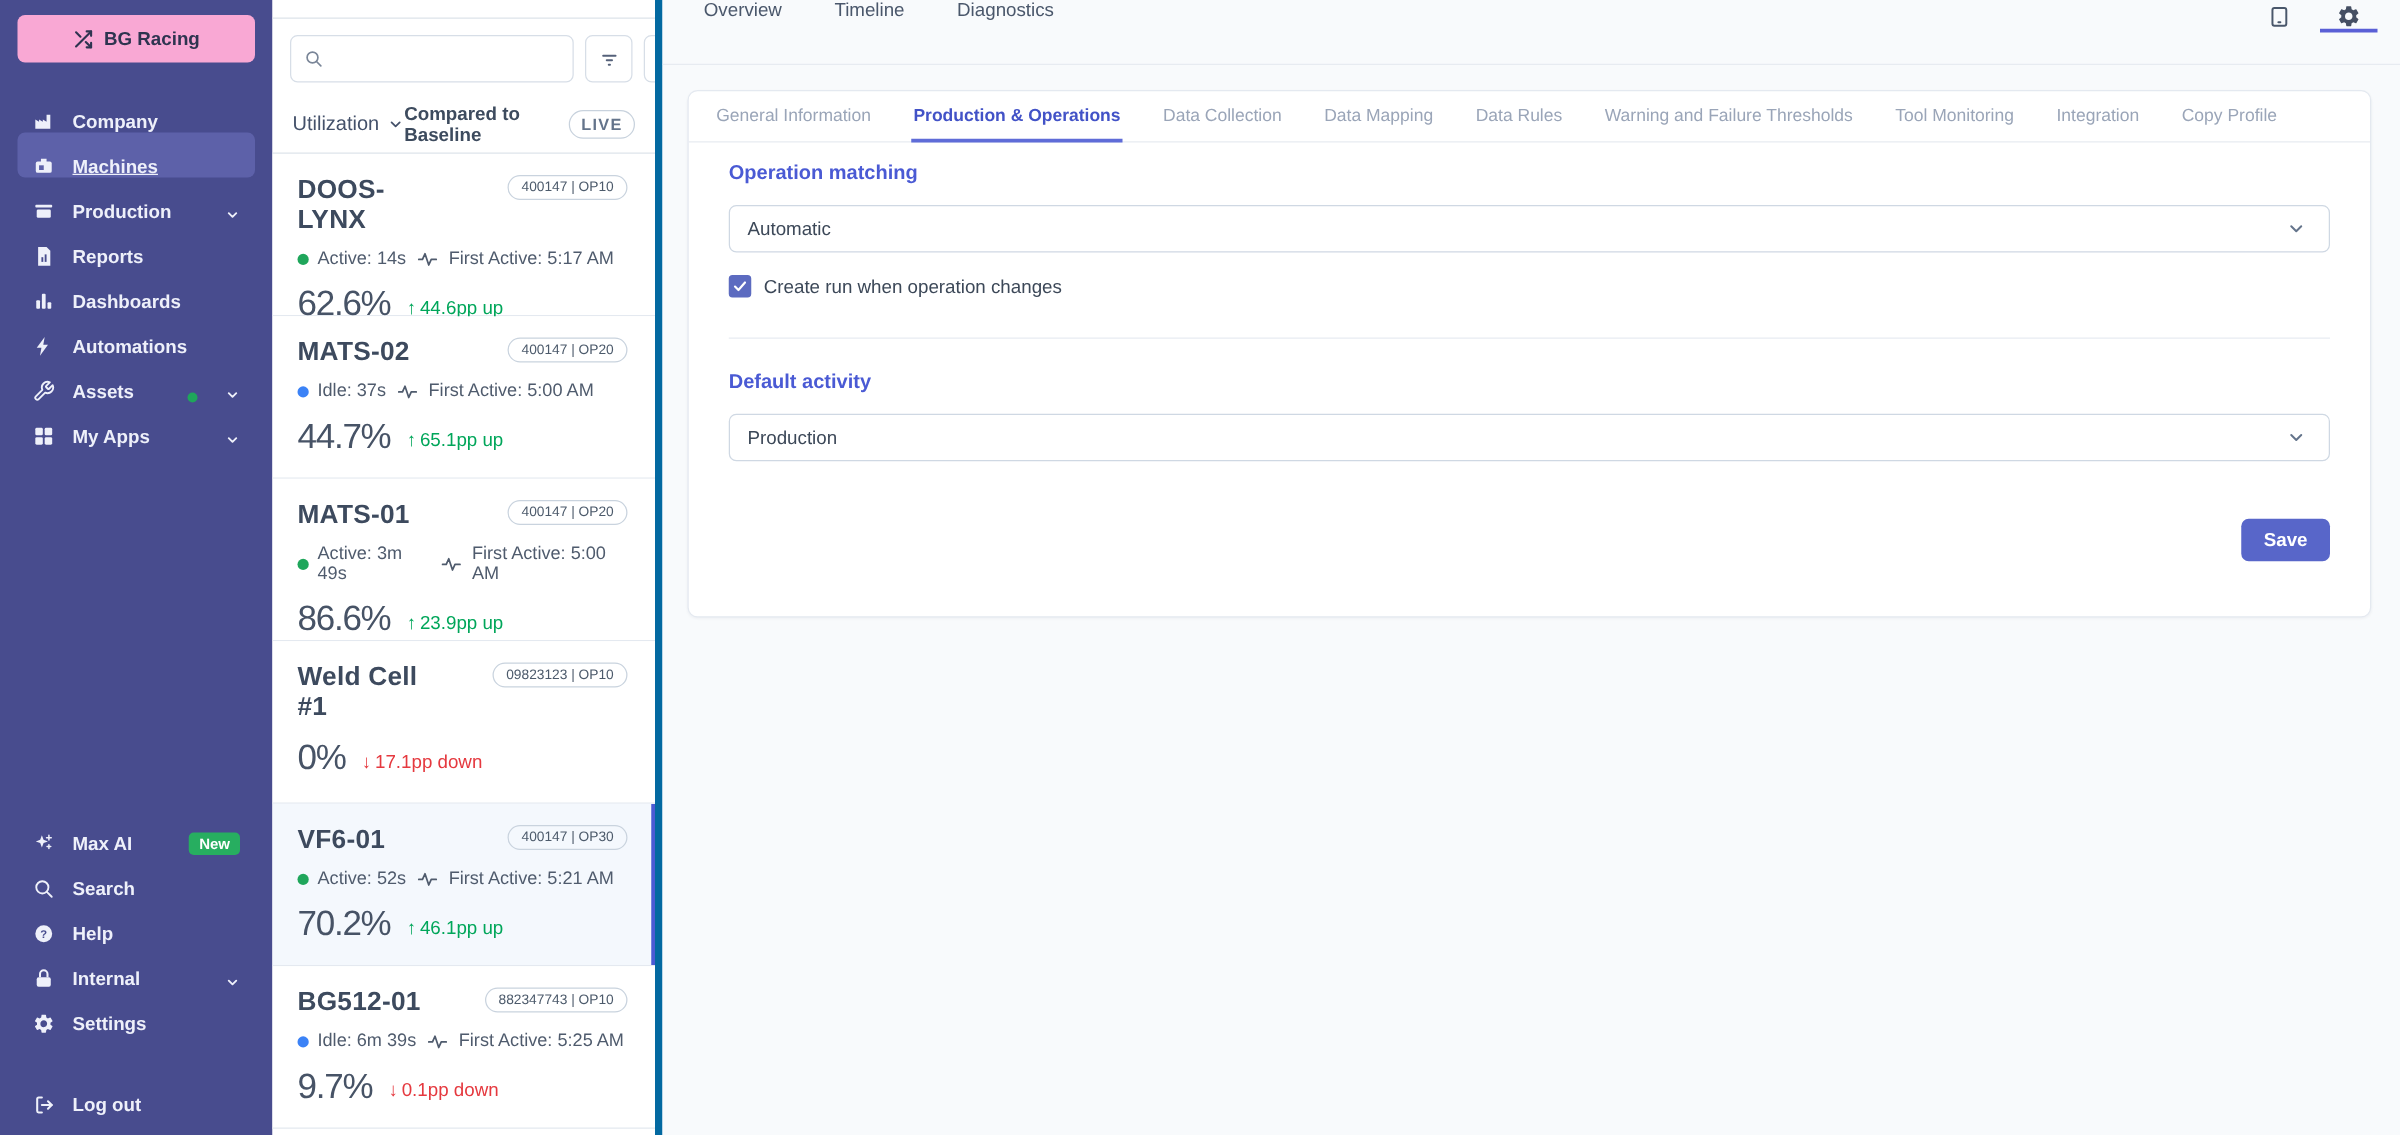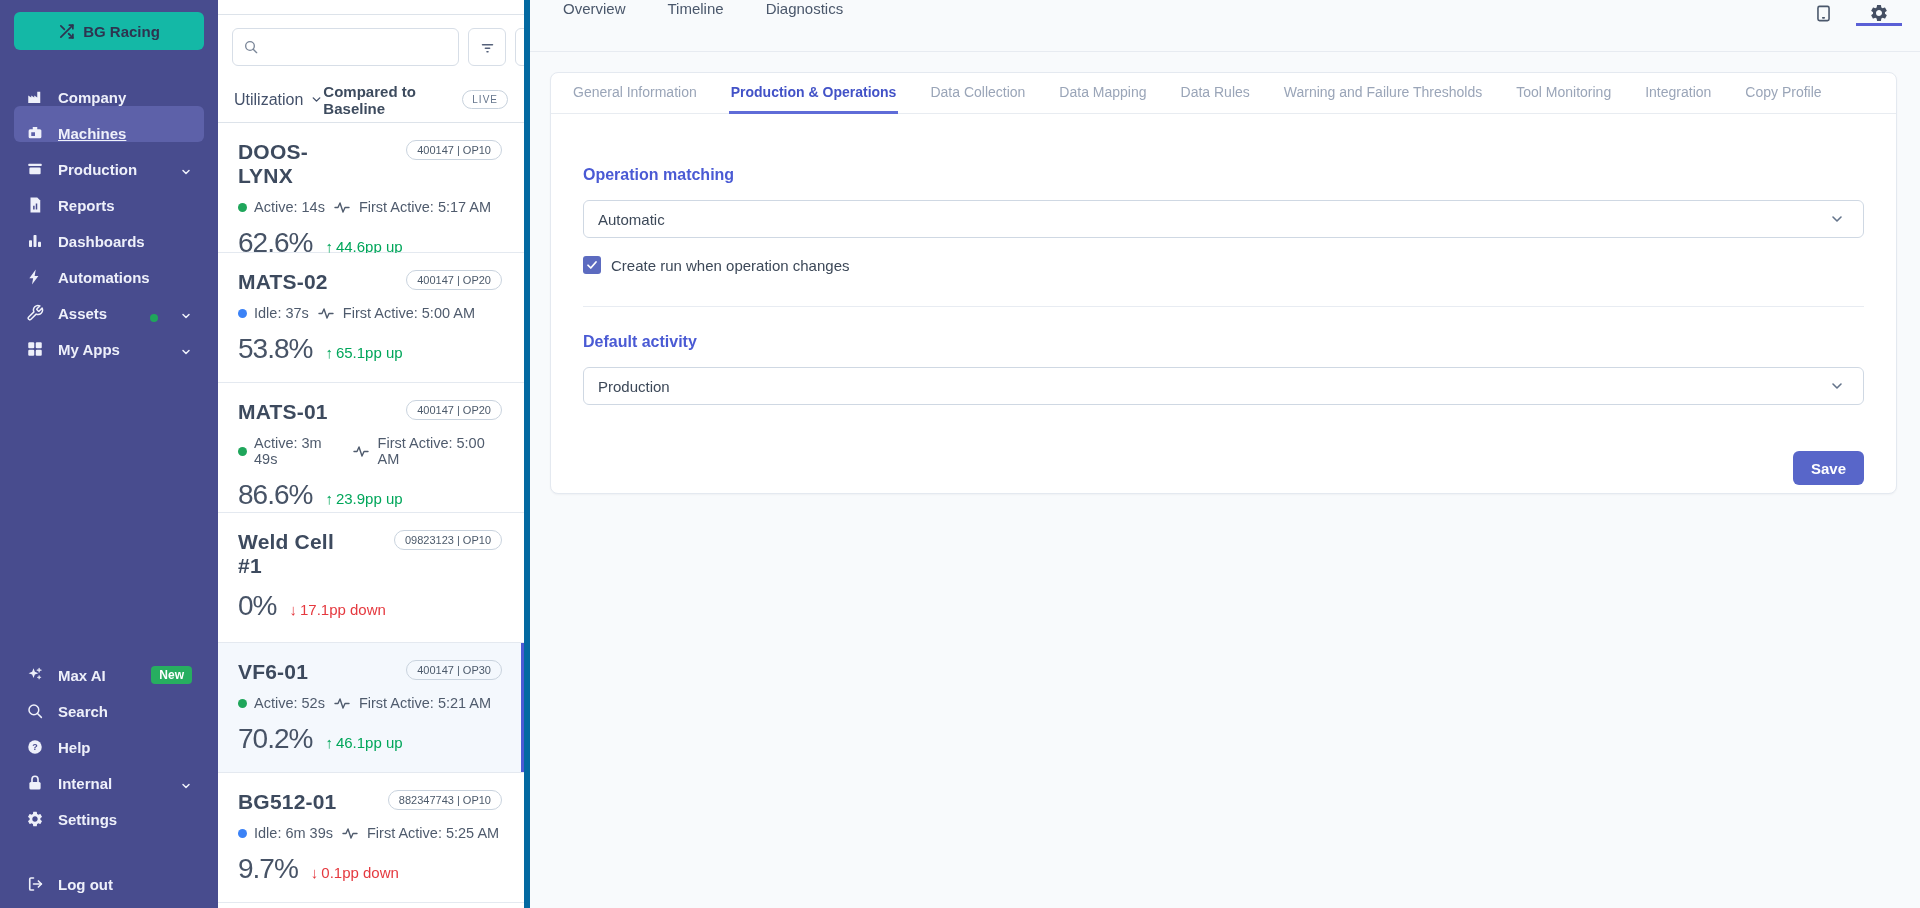--- a/index.html
+++ b/index.html
@@ -2,21 +2,21 @@
 <html style="--sidebar-bg: #484c8e; --sidebar-active-bg: #5d61a9; --accent-indigo: #4a5ad4; --save-indigo: #5866c9; --green: #00a65a; --green-dot: #1fa65b; --red: #e5393f; --blue-dot: #3b82f6; --dark-dot: #3f4854; --new-badge-green: #27ae60;"><head>
 <meta charset="utf-8">
 <style>
   * { margin:0; padding:0; box-sizing:border-box; }
   html,body { width:1920px; height:908px; overflow:hidden; }
   body { font-family:"Liberation Sans", sans-serif; display:flex; background:#fff; color:#3d4a5e; }
   svg { display:block; }
 
   
   .sidebar { width:218px; min-width:218px; height:100%; background:var(--sidebar-bg); display:flex; flex-direction:column; color:#eef0fa; }
-  .logo-box { margin:12px 14px 10px 14px; height:38px; background:#14b8a6; border-radius:6px; display:flex; align-items:center; justify-content:center; gap:8px; color:#2e3450; font-weight:700; font-size:15px; cursor:pointer; }
+  .logo-box { margin:12px 14px 10px 14px; height:38px; background:#f9a8d4; border-radius:6px; display:flex; align-items:center; justify-content:center; gap:8px; color:#2e3450; font-weight:700; font-size:15px; cursor:pointer; }
   .nav { display:flex; flex-direction:column; }
   .nav-item { height:36px; margin:0 14px; padding:0 12px; border-radius:6px; display:flex; align-items:flex-end; gap:14px; font-size:15px; font-weight:600; cursor:pointer; white-space:nowrap; }
   .nav-item .nicon { width:18px; height:18px; flex:none; }
   .nav-item.active { background:var(--sidebar-active-bg);text-decoration:underline; }
   .nav-item .grow { flex:1; }
   .chev { width:12px; height:12px; }
   .sidedot { width:8px; height:8px; border-radius:50%; background:var(--green-dot); margin-right:8px; }
   .new-badge { background:var(--new-badge-green); color:#fff; font-size:12px; font-weight:700; border-radius:4px; padding:2px 8px; }
   .spacer { flex:1; }
   .logout-wrap { margin-top:29px; margin-bottom:15px; }
@@ -25,21 +25,21 @@
   .panel { width:312px; min-width:312px; height:100%; background:#fff; border-right:6px solid #0369a1; display:flex; flex-direction:column; overflow:hidden; }
   .panel-stub { height:15px; border-bottom:1px solid #dde3ea; }
   .panel-search { display:flex; gap:9px; padding:13px 14px 11px 14px; align-items:center; }
   .search-box { flex:1; height:38px; border:1px solid #d7dee7; border-radius:6px; display:flex; align-items:center; padding:0 10px; gap:8px; color:#7a8698; background:#fff; }
   .search-box input { border:none; outline:none; flex:1; font-size:14px; font-family:"Liberation Sans", sans-serif; color:#3d4a5e; min-width:0; }
   .icon-btn { width:38px; height:38px; flex:none; border:1px solid #d7dee7; border-radius:6px; background:#fff; display:flex; align-items:center; justify-content:center; color:#55617a; cursor:pointer; }
   .metric-row { height:46px; border-bottom:1px solid #dde3ea; display:flex; align-items:center; padding:0 16px 0 16px; }
   .metric-dd { display:flex; align-items:center; gap:7px; font-size:16px; color:#44516a; cursor:pointer; }
   .metric-right { margin-left:auto; display:flex; align-items:center; gap:8px; }
   .compared { font-size:15px; font-weight:600; color:#3d4b5e; }
-  .live-pill { border:1px solid #c8d2dd; border-radius:999px; font-size:10px; letter-spacing:1px; color:#64748b; padding:3px 9px; font-weight:400; }
+  .live-pill { border:1px solid #c8d2dd; border-radius:999px; font-size:13px; letter-spacing:1px; color:#64748b; padding:3px 9px; font-weight:700; }
 
   .mlist { flex:1; overflow:hidden; }
   .mcard { height:130px; padding:17px 22px 0 20px; border-bottom:1px solid #e4e9f0; cursor:pointer; position:relative; background:#fff; }
   .mcard.selected { background:#f4f8fd; box-shadow:inset -3px 0 0 var(--accent-indigo); }
   .mrow1 { display:flex; align-items:flex-start; justify-content:space-between;gap:48px; }
   .mname { font-size:21px; font-weight:700; color:#3d4a5e; letter-spacing:.2px; }
   .mbadge { border:1px solid #c9d3de; border-radius:999px; padding:3px 10px; font-size:11px; color:#4c5a6b; white-space:nowrap; }
   .mrow2 { display:flex; align-items:center; gap:7px; margin-top:11px; font-size:14.5px; color:#4f5b6d; }
   .dot { width:9px; height:9px; border-radius:50%; flex:none; }
   .dot.green { background:var(--green-dot); }
@@ -63,21 +63,21 @@
   .header-icons { margin-left:auto; display:flex; align-items:stretch; gap:10px; }
   .hicon { display:flex; align-items:center; justify-content:center; width:46px; color:#4a576b; cursor:pointer; border-bottom:3px solid transparent; padding-top:3px; }
   .hicon.active { border-bottom-color:#5a5fd6; color:#454f63; }
 
   .settings-card { margin:20px 23px 0 20px; height:422px; background:#fff; border:1px solid #e4e9f0; border-radius:8px; box-shadow:0 1px 2px rgba(16,24,40,.04); display:flex; flex-direction:column; overflow:hidden; }
   .stabs { display:flex; gap:30px; padding:0 20px; border-bottom:1px solid #e8ecf1; height:41px; align-items:stretch; }
   .stab { display:flex; align-items:center; font-size:14px; color:#9aa5b8; cursor:pointer; border-bottom:3px solid transparent; padding:0 2px; margin-bottom:-1px; white-space:nowrap; }
   .stab.active { color:#4252c7; font-weight:700; border-bottom-color:#5f6cd8; }
 
   .scontent { padding:0 32px; flex:1; }
-  .section-title { margin-top:52px; font-size:16px; font-weight:700; color:var(--accent-indigo); }
+  .section-title { margin-top:16px; font-size:16px; font-weight:700; color:var(--accent-indigo); }
   .select { margin-top:16px; height:38px; border:1px solid #cfd8e3; border-radius:6px; background:#fff; display:flex; align-items:center; padding:0 18px 0 14px; font-size:15px; color:#3c4858; cursor:pointer; }
   .select .chevd { margin-left:auto; color:#64748b; }
   .check-row { margin-top:18px; display:flex; align-items:center; gap:10px; }
   .checkbox { width:18px; height:18px; border-radius:3px; background:#5c6bc0; display:flex; align-items:center; justify-content:center; cursor:pointer; }
   .check-label { font-size:15px; color:#3c4858; }
   .divider { margin-top:32px; border-top:1px solid #e8ecf2; }
   .title2 { margin-top:26px; }
   .save-row { display:flex; justify-content:flex-end; margin-top:46px; }
   .save-btn { background:var(--save-indigo); color:#fff; border:none; border-radius:6px; height:34px; padding:0 18px; font-size:15px; font-weight:700; font-family:"Liberation Sans", sans-serif; cursor:pointer; }
 </style>
@@ -348,21 +348,21 @@
         <span class="dot blue"></span>
         <span>Idle: 37s</span>
         <span class="pulse">
             <svg width="16" height="13" viewBox="0 0 16 13" fill="none" stroke="currentColor" stroke-width="1.4" stroke-linecap="round" stroke-linejoin="round">
               <polyline points="1 6.5 4 6.5 6 2 9 11 11 6.5 15 6.5"></polyline>
             </svg>
           </span>
         <span>First Active: 5:00 AM</span>
       </div>
       <div class="mrow3">
-        <span class="mvalue">53.8%</span>
+        <span class="mvalue">44.7%</span>
         <span class="mdelta up">
             <i class="arrow"></i>
             <span>65.1pp up</span>
           </span>
       </div>
     </div>
 
     <div class="mcard">
       <div class="mrow1">
         <span class="mname">MATS-01</span>

